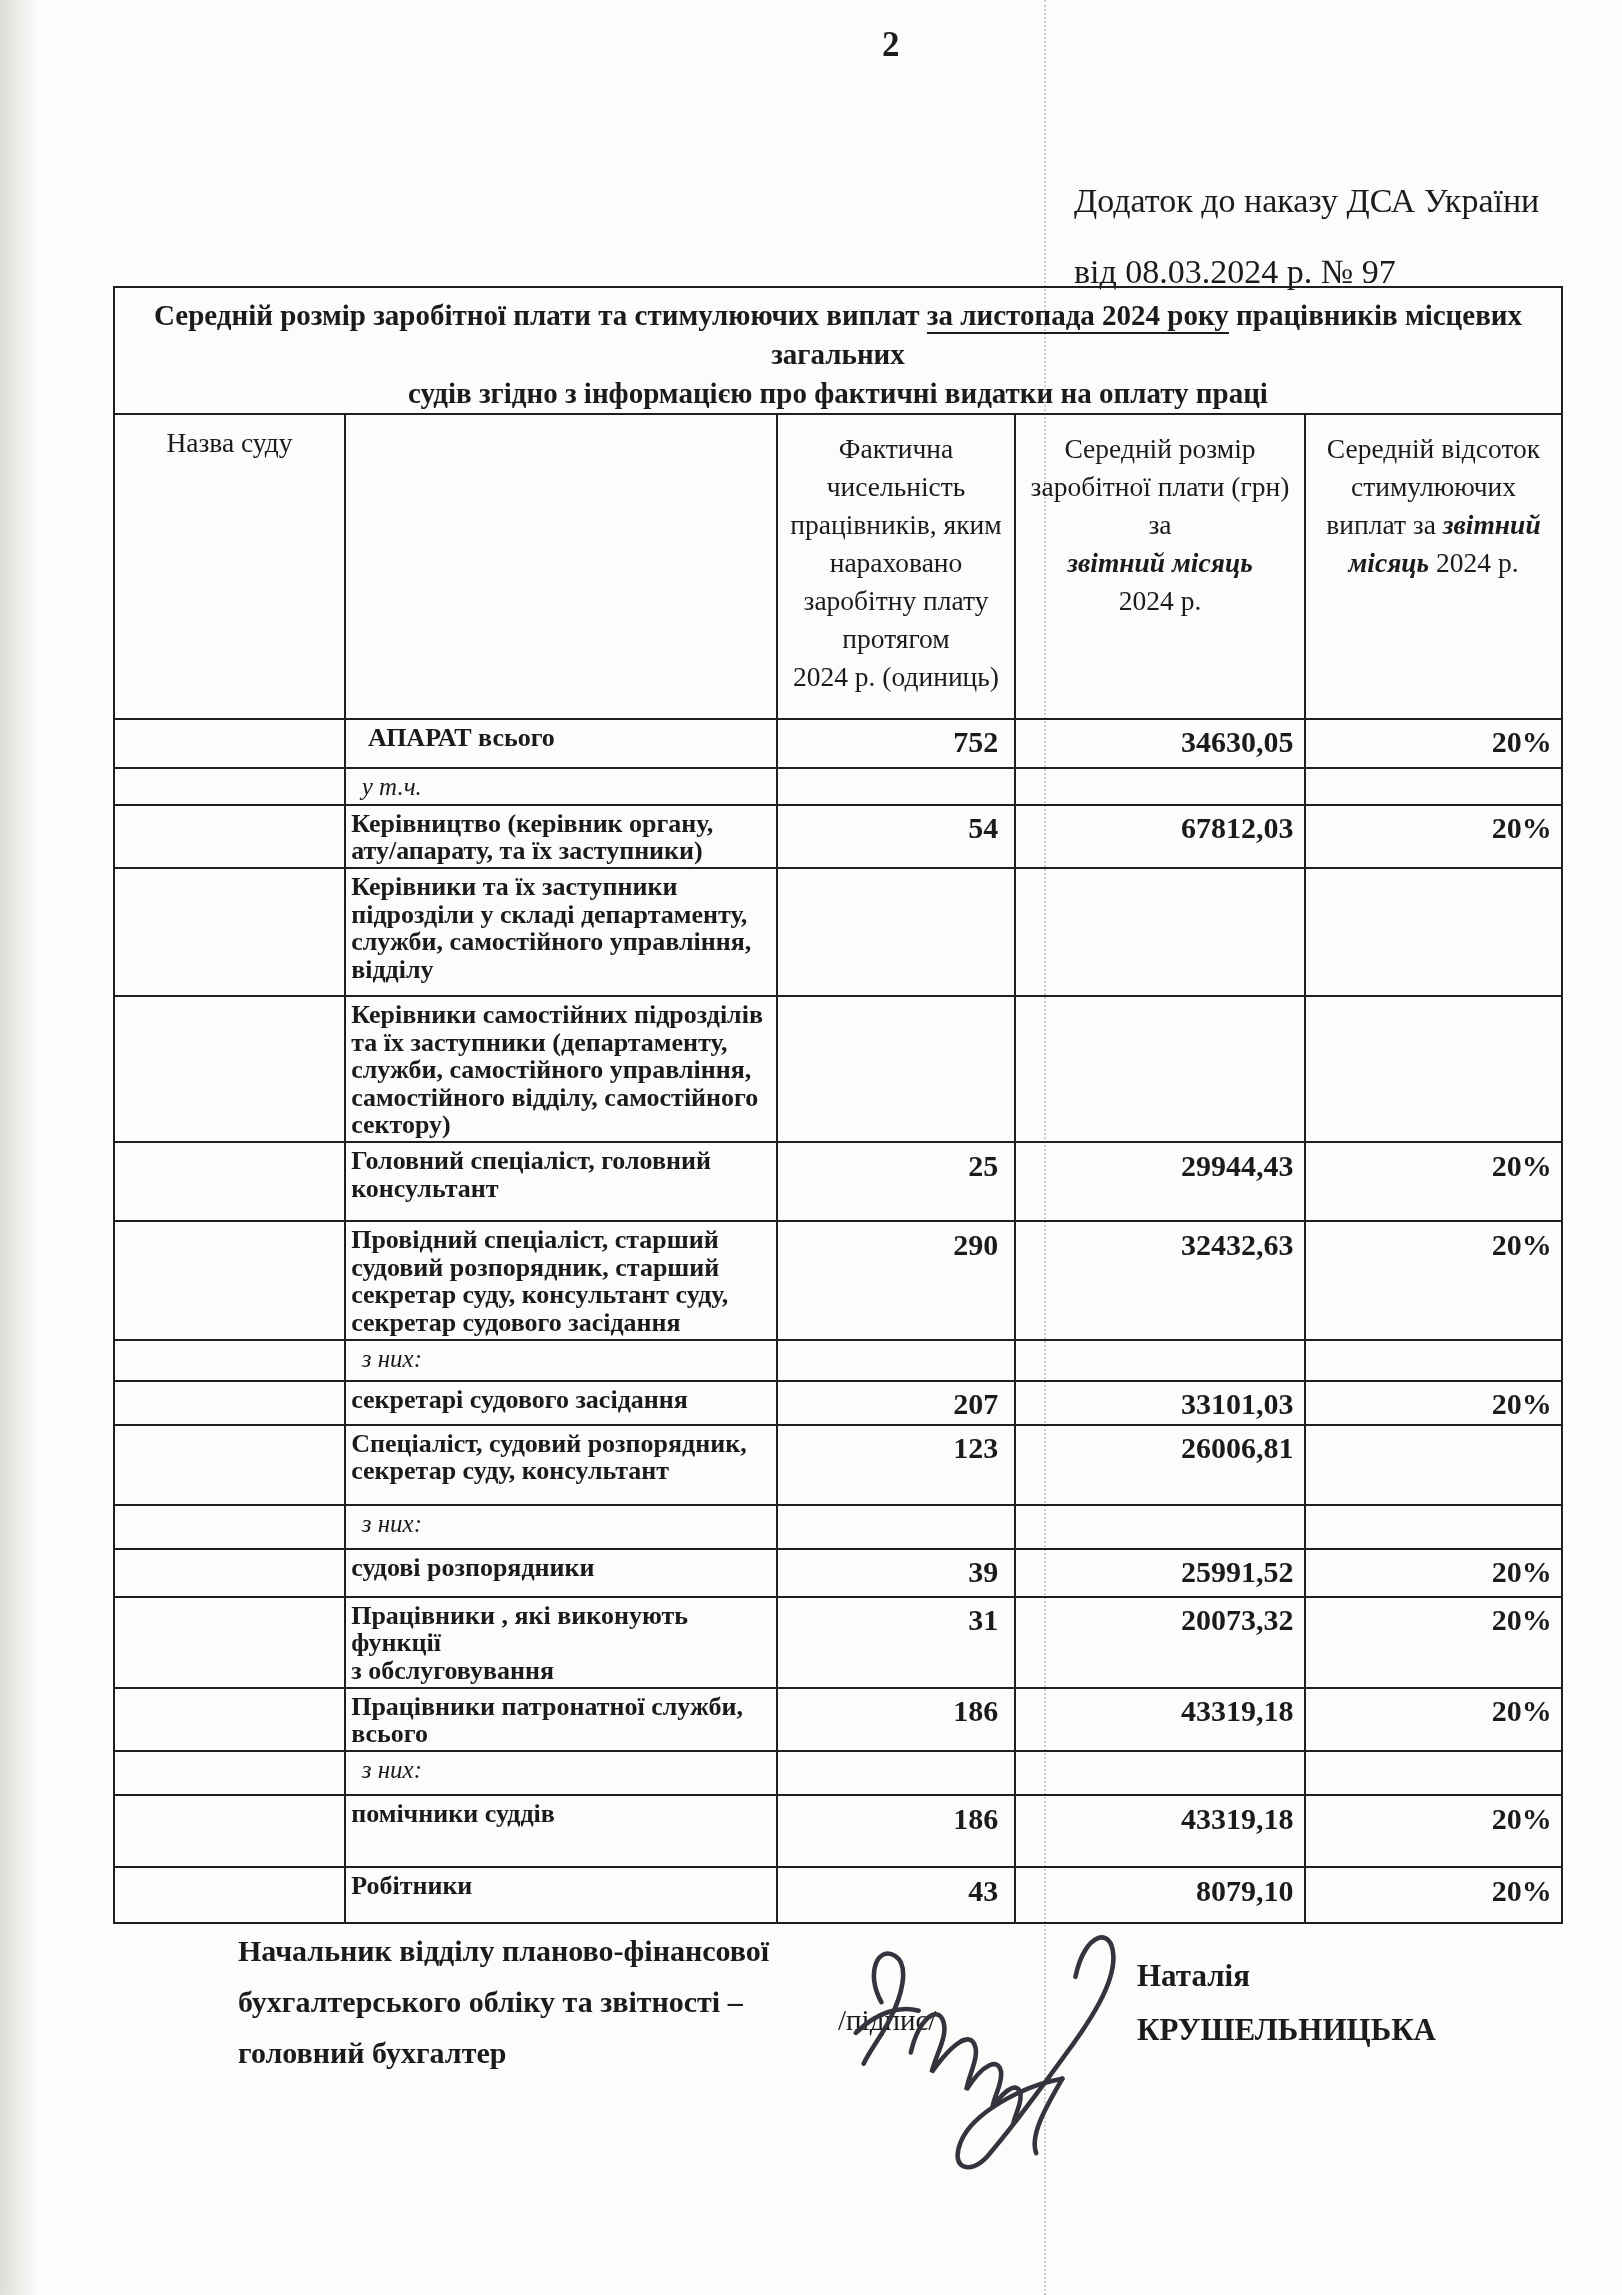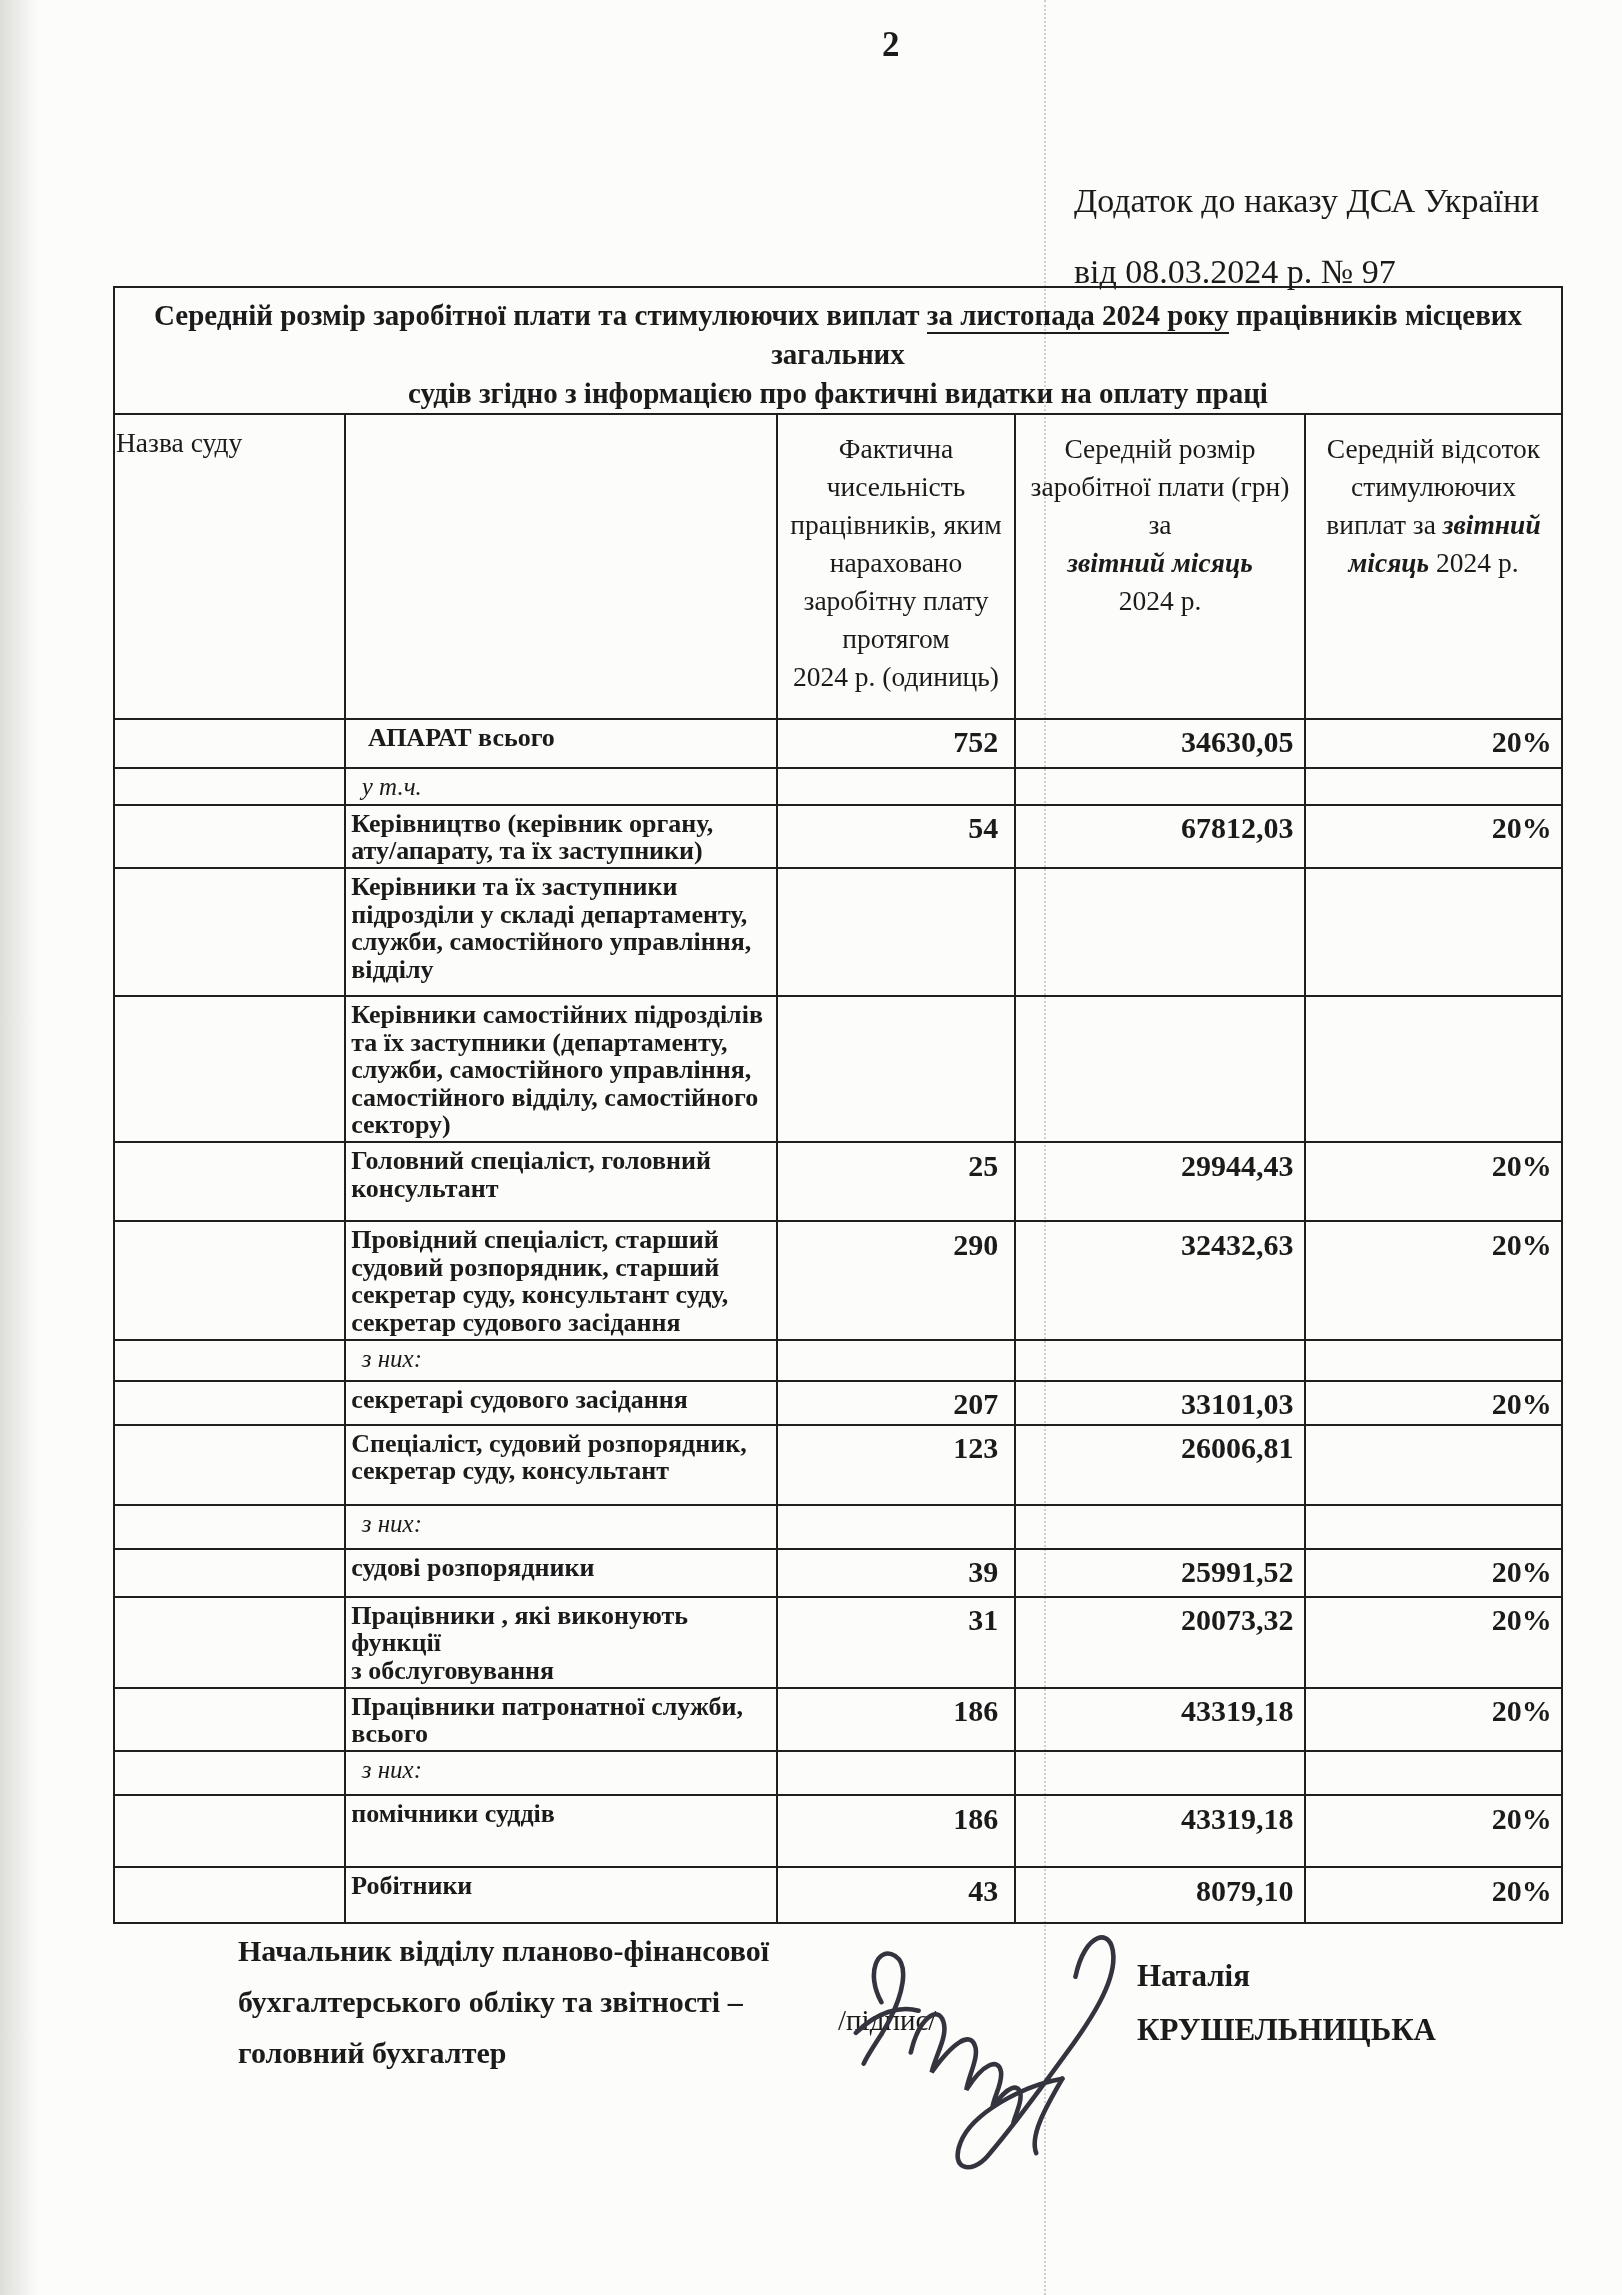--- a/index.html
+++ b/index.html
@@ -23,21 +23,21 @@
   #salary-table{
     position:absolute;left:106px;top:286px;
     width:1448px;border-collapse:collapse;table-layout:fixed;margin-left:7px;
   }
   #salary-table td{border:2.6px solid #1f1f1f;vertical-align:top;overflow:hidden;}
   #salary-table tr{page-break-inside:avoid;}
   .title-cell{height:85px;text-align:center;font-weight:bold;font-size:29px;
     line-height:39px;padding:7.9px 6.5px 0 6.5px;}
   .u{border-bottom:2.6px solid #1b1b1b;padding-bottom:0.7px;}
   .hdr{height:287px;font-size:27.5px;line-height:38px;}
-  .hdr-name{text-align:left;padding-top:9.2px;}
+  .hdr-name{text-align:center;padding-top:9.2px;}
   .hdr-center{text-align:center;padding-top:15px;white-space:pre-line;}
   .bi{font-weight:bold;font-style:italic;}
   .cell-label{font-size:26px;line-height:27.5px;font-weight:bold;
     padding:3.9px 2.6px 2.6px 5.2px;white-space:pre-line;}
   .cell-label.note{font-weight:normal;font-style:italic;padding-left:15.7px;font-size:25px;}
   .cell-label.ind{padding-left:22px;}
   .val{font-size:30px;font-weight:bold;text-align:right;padding-top:5.2px;}
   .val.count{padding-right:15.7px;}
   .val.salary{padding-right:10.5px;}
   .val.percent{padding-right:9.2px;}

